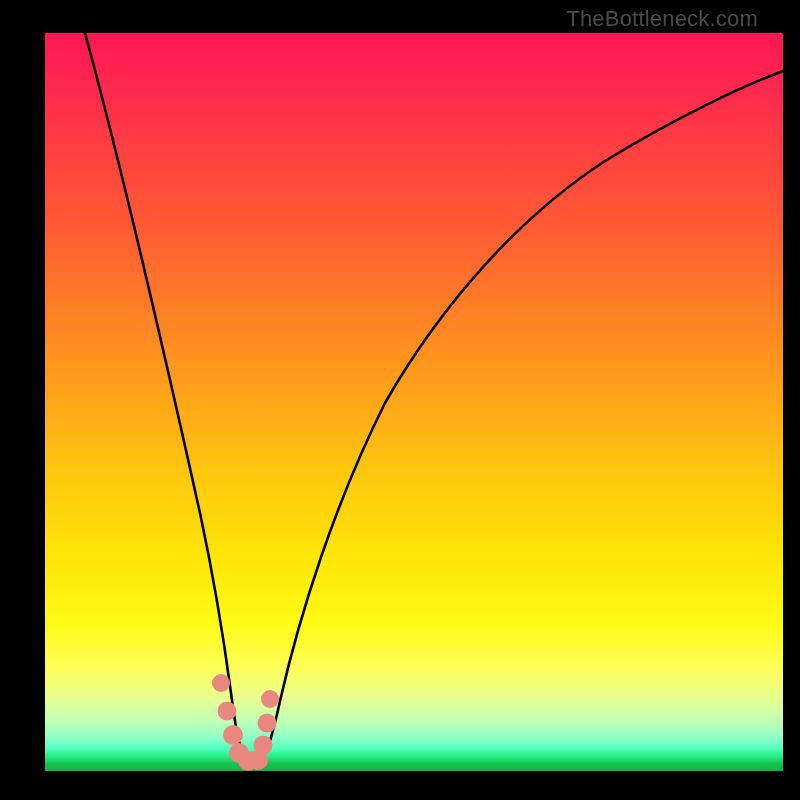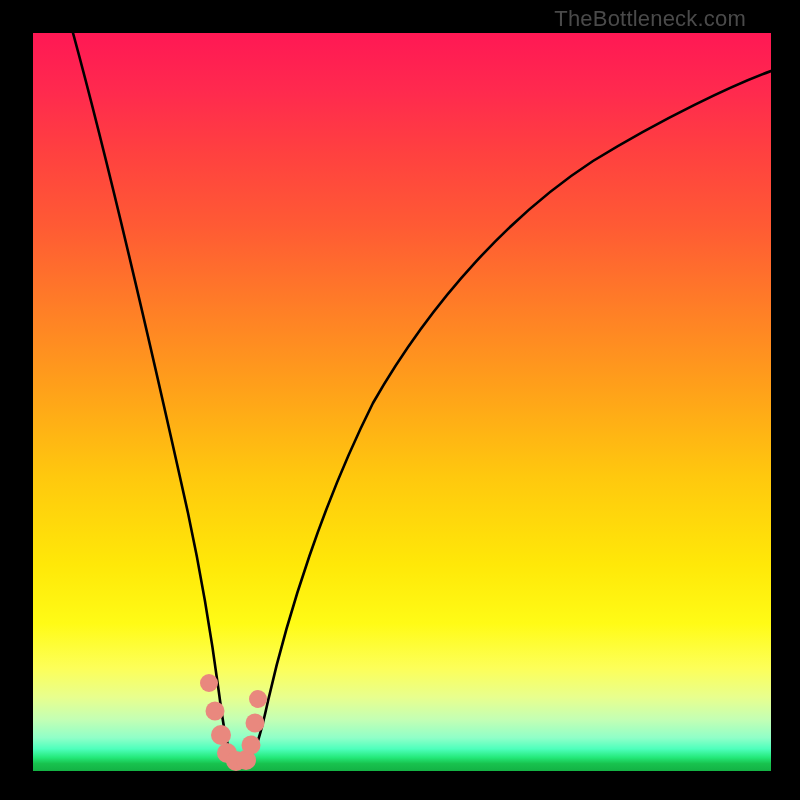--- a/index.html
+++ b/index.html
@@ -6,21 +6,21 @@
     margin: 0;
     padding: 0;
     width: 800px;
     height: 800px;
     overflow: hidden;
     background: #000;
     font-family: Arial, Helvetica, sans-serif;
   }
   .frame {
     position: absolute;
-    left: 0;
+    left: 12px;
     top: 0;
     width: 756px;
     height: 800px;
     background: #000;
   }
   .plot {
     position: absolute;
     left: 33px;
     top: 33px;
     width: 738px;

